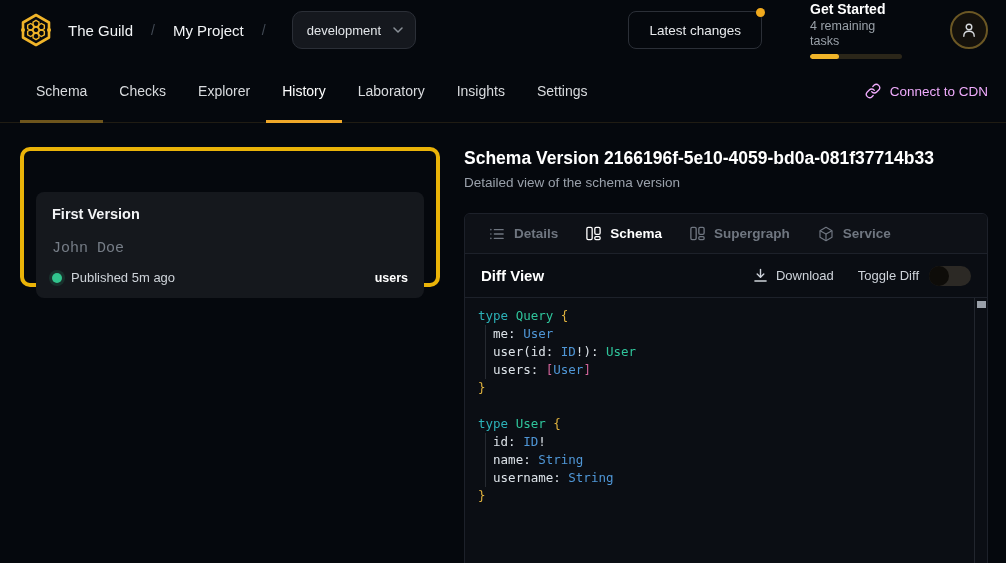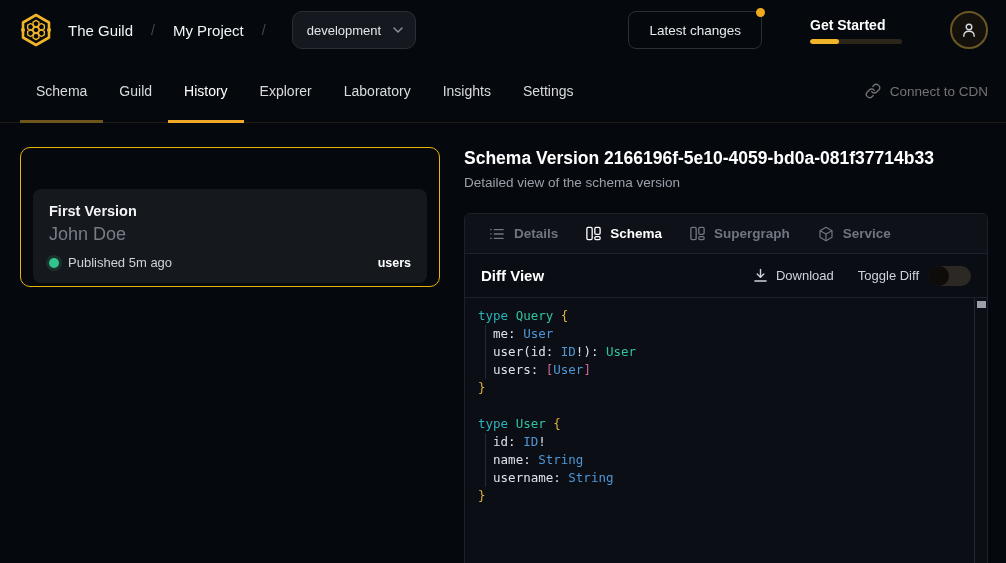--- a/index.html
+++ b/index.html
@@ -42,33 +42,33 @@
     cursor:pointer; color:#d7dade;
   }
 
   
   .navrow { height:63px; flex:0 0 63px; display:flex; align-items:stretch; padding:0 18px 0 20px; border-bottom:1px solid #201c13; }
   .mtabs { display:flex; align-items:stretch; }
   .mtab { position:relative; display:flex; align-items:center; padding:0 16px; font-size:14px; color:#d9dbde; cursor:pointer; }
   .mtab.dim::after { content:""; position:absolute; left:0; right:0; bottom:-1px; height:3px; background:#6e551c; }
   .mtab.active { color:#ffffff; font-weight:500; }
   .mtab.active::after { content:""; position:absolute; left:0; right:0; bottom:-1px; height:3px; background:#f0a829; }
-  .cdn-link { margin-left:auto; align-self:center; display:flex; align-items:center; gap:9px; color:#737373; font-size:13.5px; text-decoration:none; cursor:pointer; }
+  .cdn-link { margin-left:auto; align-self:center; display:flex; align-items:center; gap:9px; color:#f0abfc; font-size:13.5px; text-decoration:none; cursor:pointer; }
 
   
   .content { flex:1; display:grid; grid-template-columns:420px 1fr; gap:24px; padding:24px 18px 0 20px; min-height:0; }
   .col-head h2 { font-size:19px; font-weight:700; color:#fff; line-height:22px; margin-bottom:5px; }
   .col-head.small h2 { font-size:17.5px; font-weight:600; }
   .col-head p { font-size:13.5px; color:#9aa1ab; line-height:17px; margin-bottom:22px; }
 
   
-  .vcard-outer { border:1px solid #eab308; border-radius:10px; padding:41px 12px 12px; height:140px; }
+  .vcard-outer { border:4px solid #eab308; border-radius:10px; padding:41px 12px 12px; height:140px; }
   .vcard { background:#15181d; border-radius:8px; padding:13px 16px; cursor:pointer; }
   .vc-title { font-size:14.5px; font-weight:600; color:#f2f3f5; line-height:18px; }
-  .vc-author { font-size:18px; color:#767d87; line-height:16px; margin-top:6px; }
+  .vc-author { font-size:15px; color:#767d87; line-height:16px; margin-top:18px;font-family:Liberation Mono, monospace; }
   .vc-row { display:flex; align-items:center; gap:9px; margin-top:13px; }
   .status-dot { width:10px; height:10px; border-radius:50%; flex:0 0 10px; box-shadow:0 0 0 3px rgba(49,196,141,.14); }
   .vc-status { font-size:13px; color:#ced3d9; }
   .vc-service { margin-left:auto; font-size:12.5px; font-weight:700; color:#ffffff; }
 
   
   .panel { border:1px solid #1d212a; border-radius:6px; overflow:hidden; background:#0a0d13; }
   .ptabs { height:40px; background:#0e1117; border-bottom:1px solid #1d212a; display:flex; align-items:center; gap:28px; padding:0 24px; }
   .ptab { display:flex; align-items:center; gap:9px; font-size:13.5px; font-weight:700; color:#6f7680; cursor:pointer; background:none; border:none; font-family:inherit; }
   .ptab.active { color:#ffffff; }
@@ -131,40 +131,41 @@
     </nav>
 
     <div class="topbar-right">
       <button class="latest-changes">
         <span>Latest changes</span>
         <span class="notif-dot"></span>
       </button>
 
       <div class="get-started">
         <div class="gs-title">Get Started</div>
+        <div class="gs-sub">4 remaining tasks</div>
         <div class="gs-bar">
           <div class="gs-fill" style="width: 32%;"></div>
         </div>
       </div>
 
       <button class="avatar">
         <svg width="16" height="16" viewBox="0 0 16 16">
           <circle cx="8" cy="5" r="2.8" stroke="currentColor" stroke-width="1.4" fill="none"></circle>
           <path d="M2.8 14.2 C2.8 10.8 5.2 9.3 8 9.3 C10.8 9.3 13.2 10.8 13.2 14.2" stroke="currentColor" stroke-width="1.4" fill="none" stroke-linecap="round"></path>
         </svg>
       </button>
     </div>
   </header>
 
   <div class="navrow">
     <nav class="mtabs">
       <div class="mtab dim">Schema</div>
-      <div class="mtab">Guild</div>
+      <div class="mtab">Checks</div>
+      <div class="mtab">Explorer</div>
       <div class="mtab active">History</div>
-      <div class="mtab">Explorer</div>
       <div class="mtab">Laboratory</div>
       <div class="mtab">Insights</div>
       <div class="mtab">Settings</div>
     </nav>
     <a class="cdn-link">
       <svg width="16" height="16" viewBox="0 0 24 24">
         <path d="M10 13a5 5 0 0 0 7.54.54l3-3a5 5 0 0 0-7.07-7.07l-1.72 1.71" stroke="currentColor" stroke-width="2" fill="none" stroke-linecap="round" stroke-linejoin="round"></path>
         <path d="M14 11a5 5 0 0 0-7.54-.54l-3 3a5 5 0 0 0 7.07 7.07l1.71-1.71" stroke="currentColor" stroke-width="2" fill="none" stroke-linecap="round" stroke-linejoin="round"></path>
       </svg>
       <span>Connect to CDN</span>

